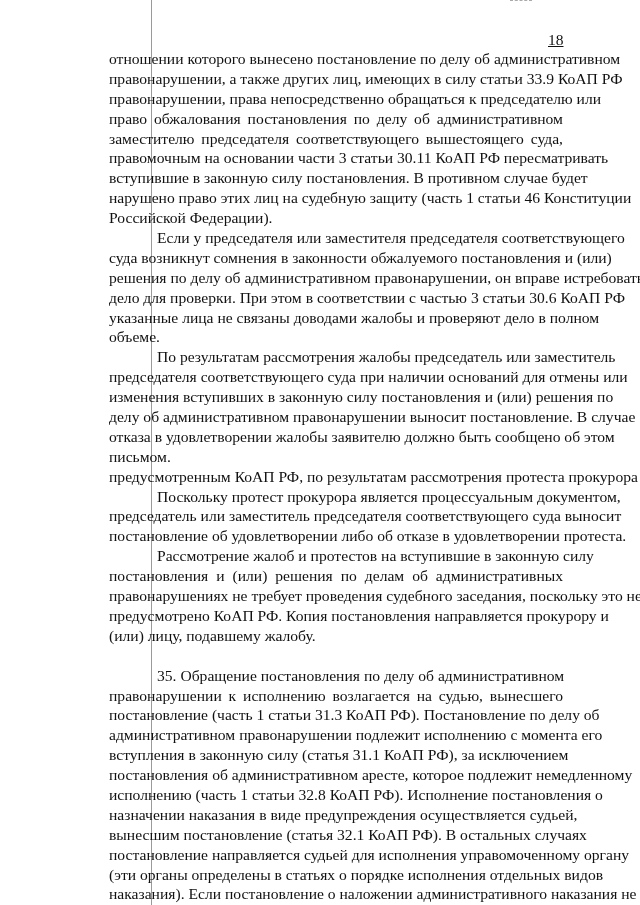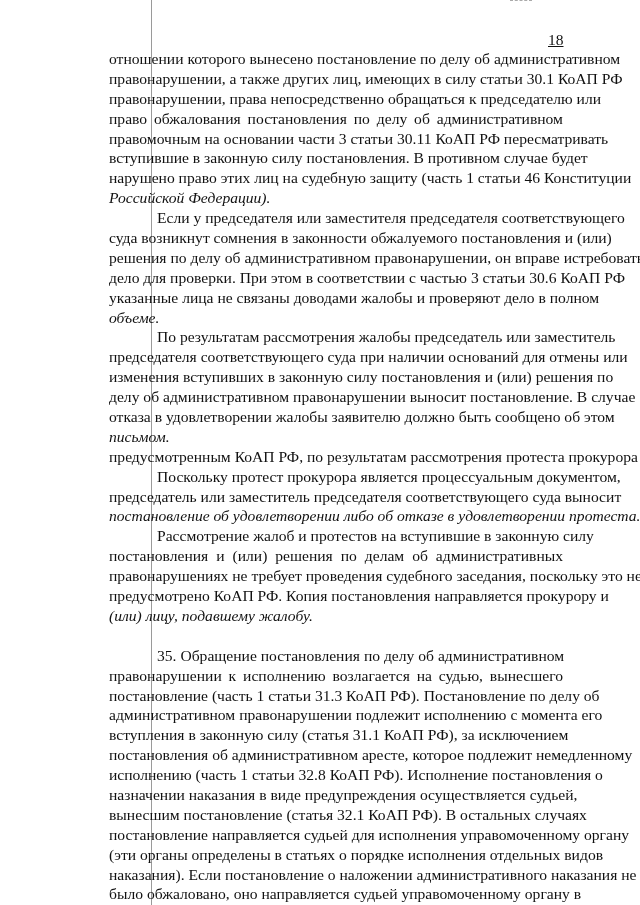--- a/index.html
+++ b/index.html
@@ -17,38 +17,39 @@
   .page-num {
     position: absolute; top: 31px; left: 548px; font-size: 15.5px; text-decoration: underline;
   }
   .text {
     position: absolute; left: 77px; top: 49px; width: 486px;
     font-size: 15.6px; line-height: 19.9px;
   }
   .line {
     display: block; white-space: nowrap; text-align: justify; text-align-last: justify; height: 19.9px; margin-left: 32px;
   }
-  .line.last { text-align-last: left; font-style: italic; }
+  .line.last { text-align-last: left; }
   .line.indent { padding-left: 48px; }
   .gap { height: 19.9px; }
 </style>
 </head>
 <body>
 
 <div class="vline"></div>
 <div class="topmark"></div>
 
 <div class="page-num">18</div>
 
 <div class="text" id="doc">
     <div>
       <span class="line">отношении которого вынесено постановление по делу об административном</span>
-      <span class="line">правонарушении, а также других лиц, имеющих в силу статьи 30.1 КоАП РФ</span>
+      <span class="line">правонарушении, а также других лиц, имеющих в силу статьи 33.9 КоАП РФ</span>
       <span class="line">правонарушении, права непосредственно обращаться к председателю или</span>
       <span class="line">право обжалования постановления по делу об административном</span>
+      <span class="line">заместителю председателя соответствующего вышестоящего суда,</span>
       <span class="line">правомочным на основании части 3 статьи 30.11 КоАП РФ пересматривать</span>
       <span class="line">вступившие в законную силу постановления. В противном случае будет</span>
       <span class="line">нарушено право этих лиц на судебную защиту (часть 1 статьи 46 Конституции</span>
       <span class="line last">Российской Федерации).</span>
     </div>
     <div>
       <span class="line indent">Если у председателя или заместителя председателя соответствующего</span>
       <span class="line">суда возникнут сомнения в законности обжалуемого постановления и (или)</span>
       <span class="line">решения по делу об административном правонарушении, он вправе истребовать</span>
       <span class="line">дело для проверки. При этом в соответствии с частью 3 статьи 30.6 КоАП РФ</span>

